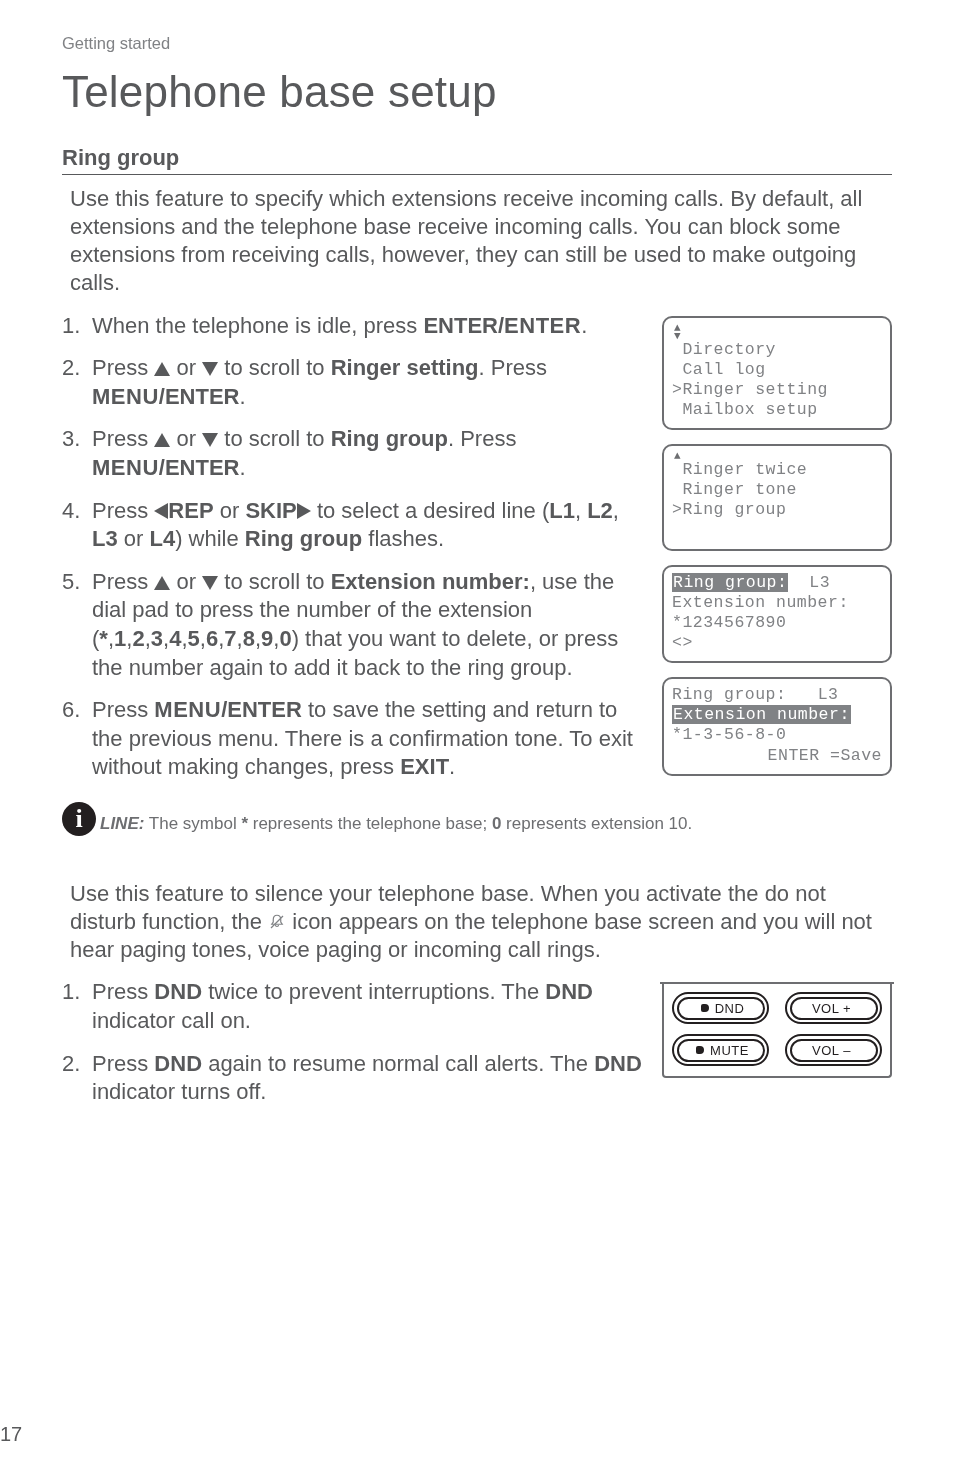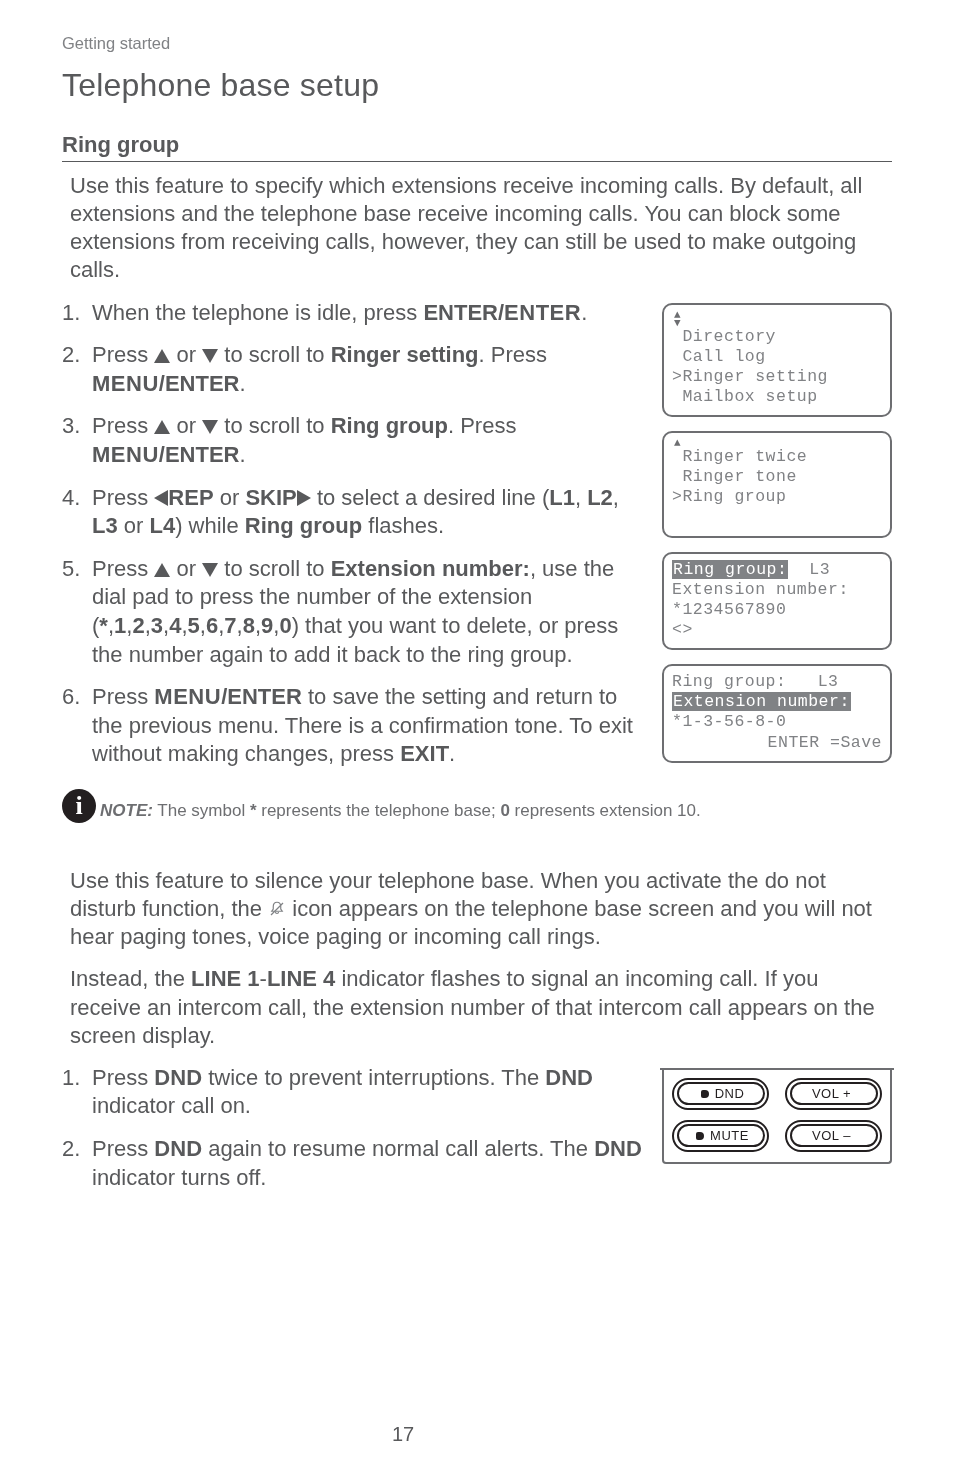--- a/index.html
+++ b/index.html
@@ -20,21 +20,21 @@
     box-sizing: border-box;
     border-radius: 29px;
   }
   .running-head {
     font-size: 16.5px;
     color: #808285;
     margin-bottom: 14px;
   }
   h1.title {
     font-weight: 300;
-    font-size: 32px;
+    font-size: 44px;
     letter-spacing: 0.2px;
     margin: 12px 0 28px 0;
     color: #58595b;
   }
   h2.section {
     font-weight: 700;
     font-size: 22px;
     margin: 0 0 4px 0;
     color: #58595b;
     border-bottom: 1.6px solid #58595b;
@@ -207,21 +207,21 @@
   .lcd.dnd .bell-corner {
     position: absolute;
     top: 5px; right: 8px;
   }
 
   .page-num {
     position: absolute;
     bottom: 26px;
     left: 0;
     width: 806px;
-    text-align: center;
+    text-align: left;
     font-size: 20px;
     color: #58595b;
   }
 </style>
 </head>
 <body>
 
 <div class="page">
 
   <div class="running-head">Getting started</div>
@@ -292,35 +292,32 @@
         <span class="row"><span class="cursor">Extension number:</span></span><br>
         <span class="row">*1-3-56-8-0</span><br>
         <span class="row rt">ENTER =Save</span>
       </div>
     </div>
   </div>
 
   <div class="note-row">
     <div class="info-icon">i</div>
     <div class="note-text">
-      <span class="lead">NOTE:</span><span> The symbol </span><span class="b">*</span><span> represents the telephone base; </span><span class="b">0</span><span> represents extension 10.</span>
+      <span class="lead">LINE:</span><span> The symbol </span><span class="b">*</span><span> represents the telephone base; </span><span class="b">0</span><span> represents extension 10.</span>
     </div>
   </div>
 
 
   <p class="body-text">
     <span>Use this feature to silence your telephone base. When you activate the do not disturb function, the </span><span class="bell"><svg viewBox="0 0 24 24">
           <path fill="none" stroke="#808285" stroke-width="1.6" d="M12 3c-3.5 0-5 2.6-5 6v3l-2 3h14l-2-3V9c0-3.4-1.5-6-5-6zm-2 13a2 2 0 004 0"></path>
           <line x1="4" y1="20" x2="20" y2="4" stroke="#808285" stroke-width="1.6"></line>
         </svg></span><span> icon appears on the telephone base screen and you will not hear paging tones, voice paging or incoming call rings.</span>
   </p>
 
-  <p class="body-text">
-    <span>Instead, the </span><span class="b">LINE 1</span><span>-</span><span class="b">LINE 4</span><span> indicator flashes to signal an incoming call. If you receive an intercom call, the extension number of that intercom call appears on the screen display.</span>
-  </p>
 
   <div class="two-col">
     <div class="col-left">
       <ol class="steps">
         <li>
           <span>Press </span><span class="b">DND</span><span> twice to prevent interruptions. The </span><span class="b">DND</span><span> indicator call on.</span>
         </li>
         <li>
           <span>Press </span><span class="b">DND</span><span> again to resume normal call alerts. The </span><span class="b">DND</span><span> indicator turns off.</span>
         </li>

